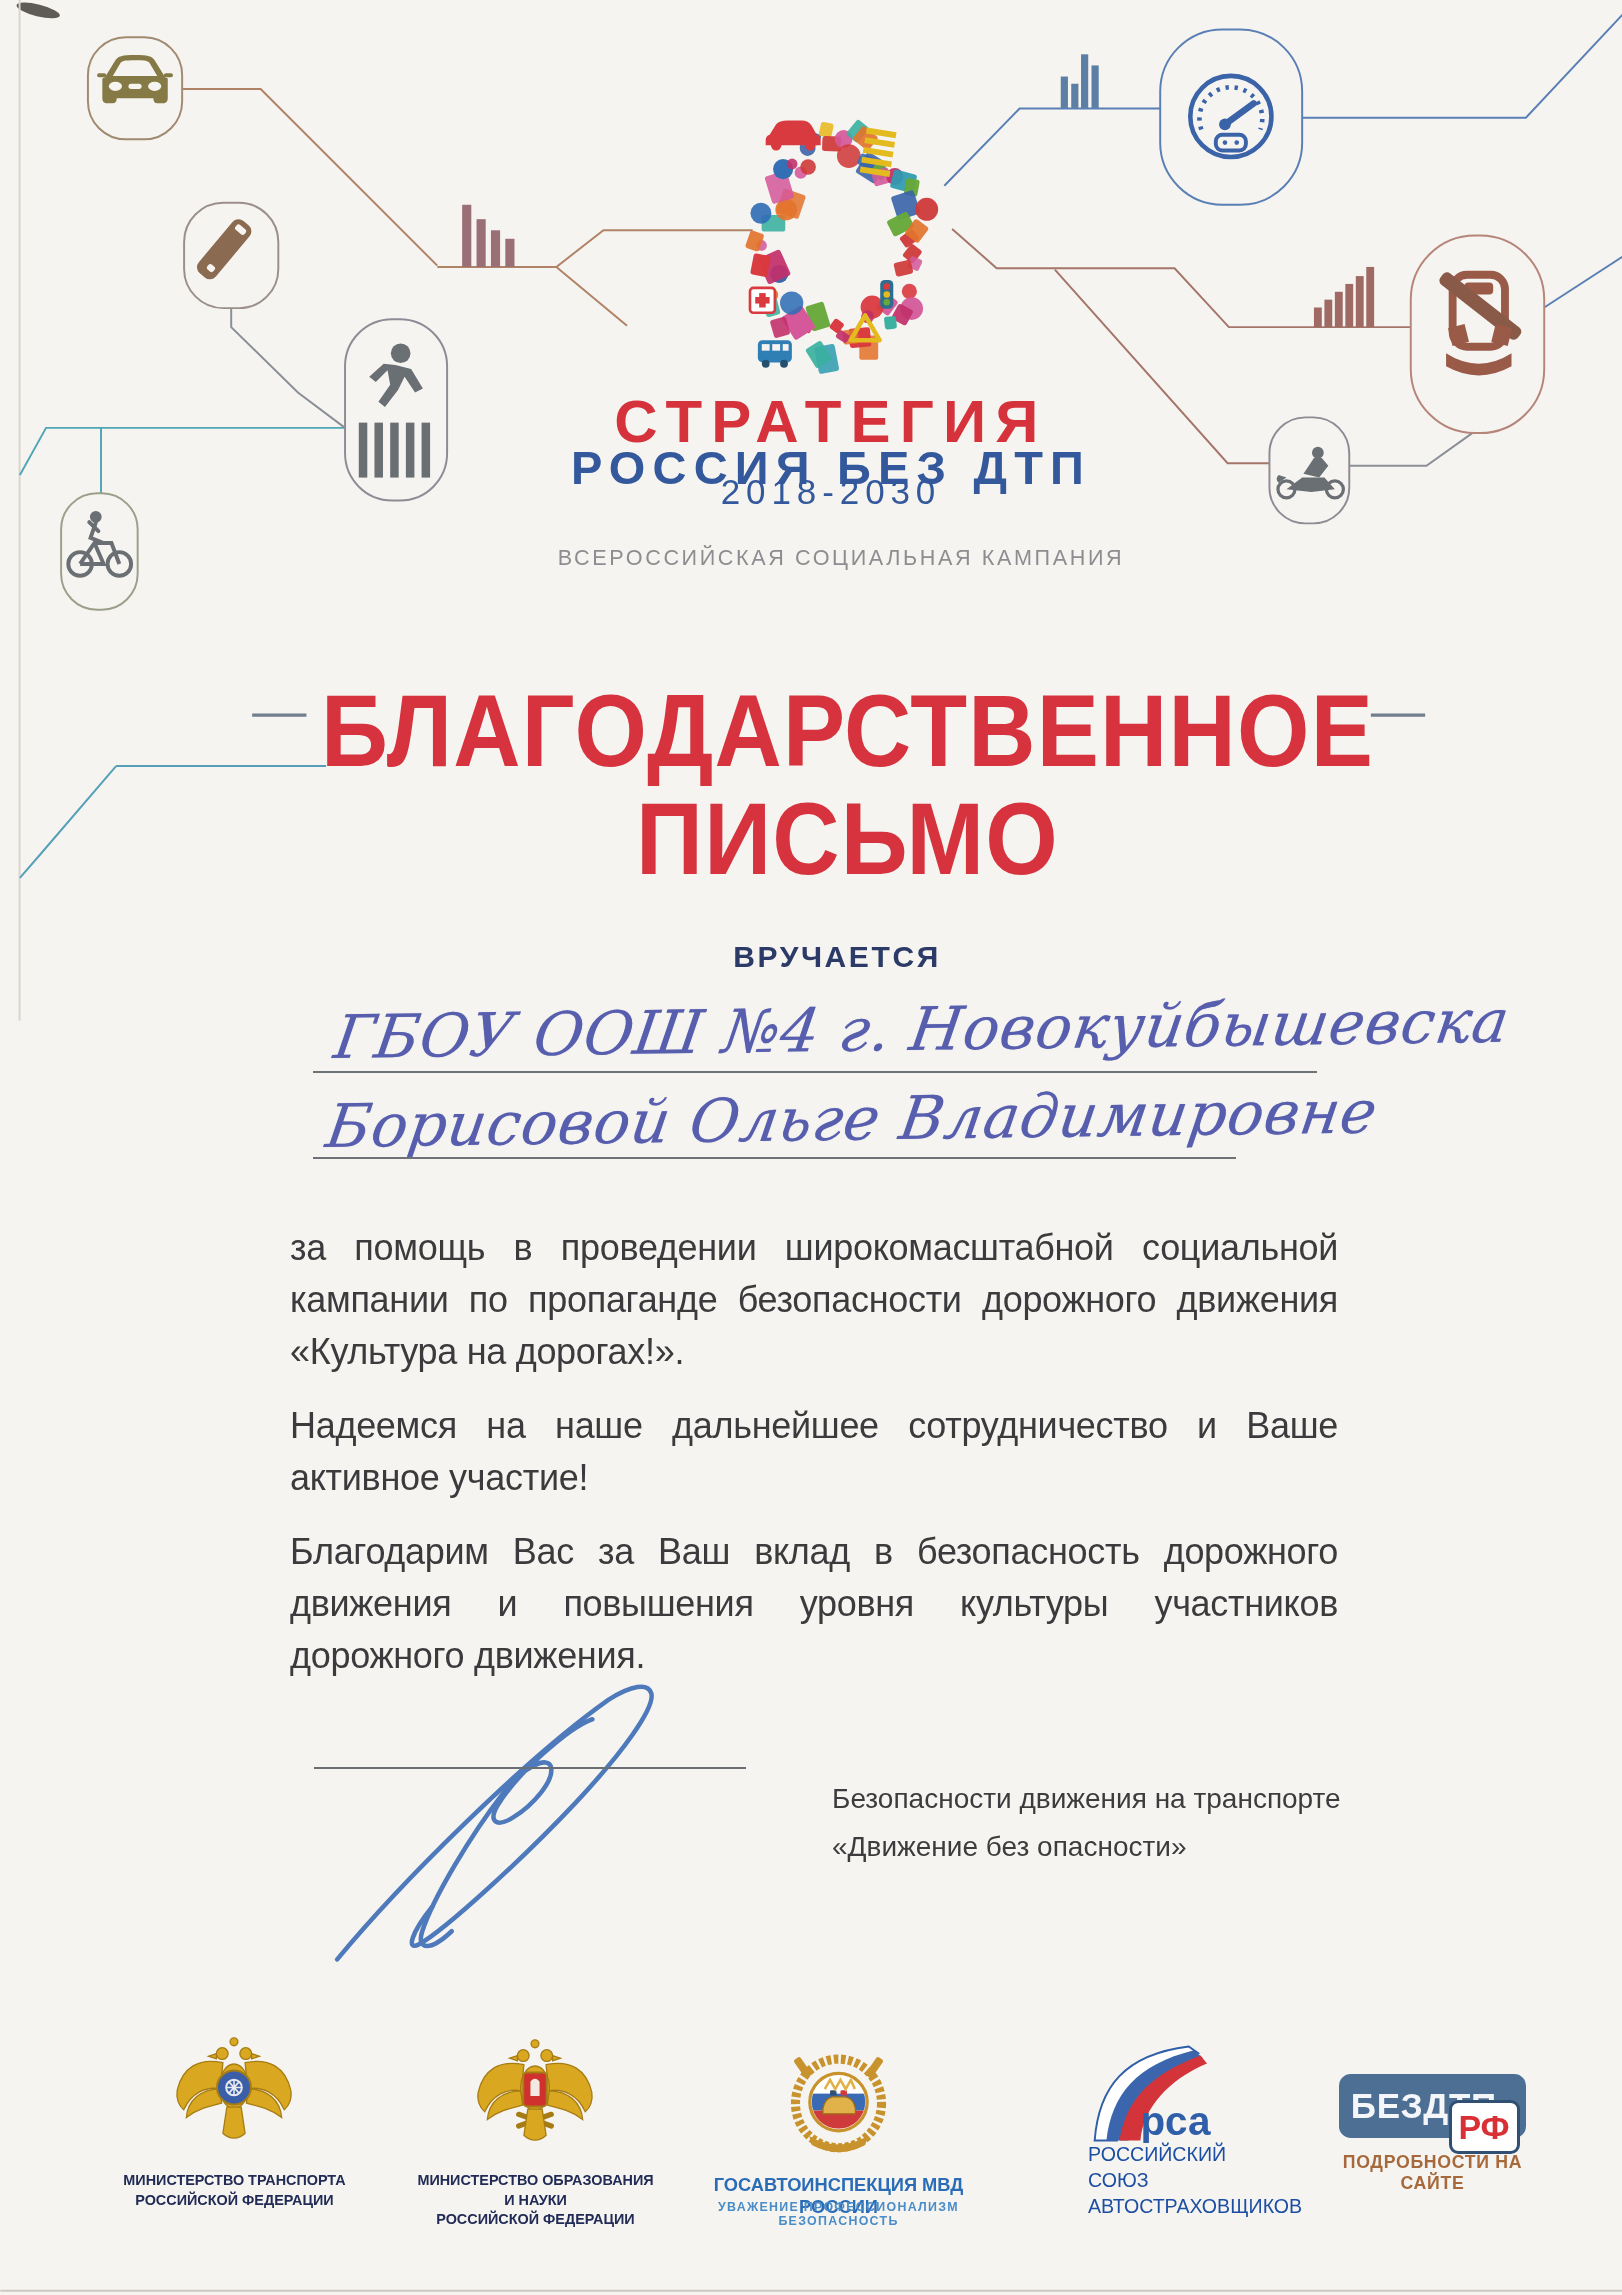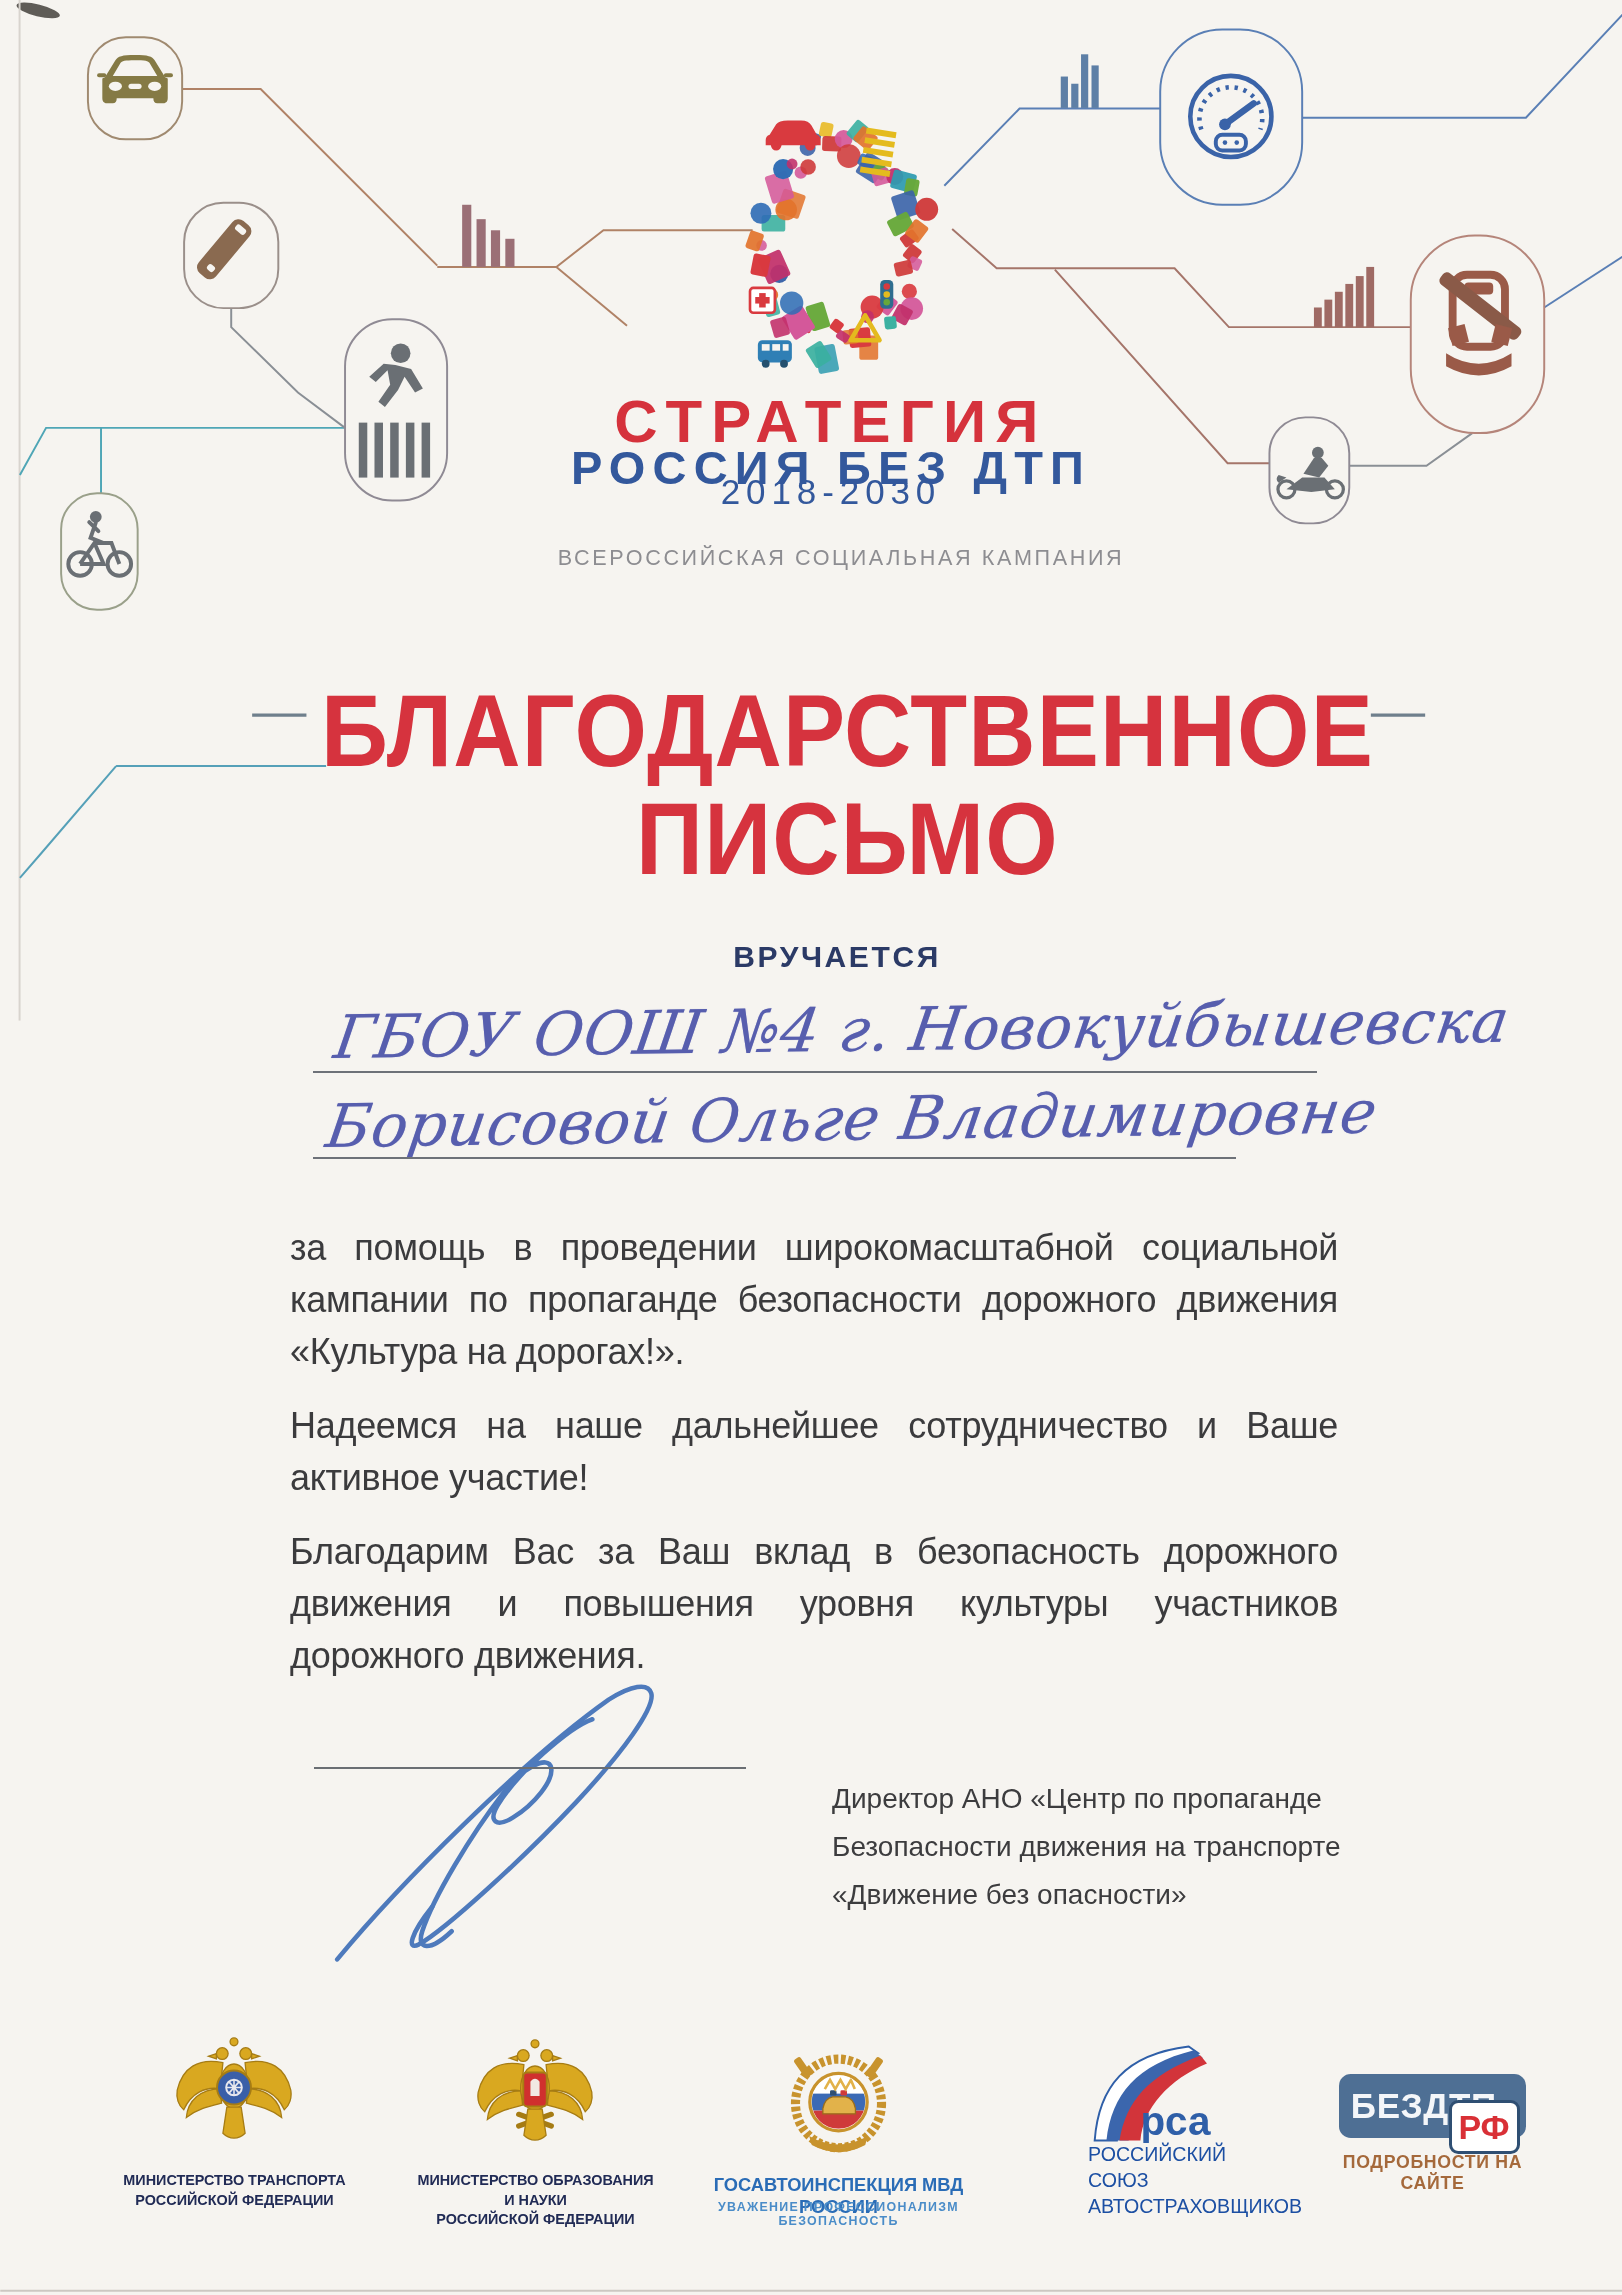--- a/index.html
+++ b/index.html
@@ -310,21 +310,20 @@
 <div class="rule rule2"></div>
 
 <div class="abs body-text">
   <p>за помощь в проведении широкомасштабной социальной кампании по пропаганде безопасности дорожного движения «Культура на дорогах!».</p>
   <p>Надеемся на наше дальнейшее сотрудничество и Ваше активное участие!</p>
   <p>Благодарим Вас за Ваш вклад в безопасность дорожного движения и повышения уровня культуры участников дорожного движения.</p>
 </div>
 
 <div class="rule sig-rule"></div>
 <div class="abs sig-block">
-  <div>Директор АНО «Центр по пропаганде</div>
   <div>Безопасности движения на транспорте</div>
   <div>«Движение без опасности»</div>
 </div>
 
 <svg class="abs" style="left:172px;top:2034px;" width="124" height="124" viewBox="0 0 190 190">
   <g fill="#d9a820" stroke="#a67c14" stroke-width="2">
     <circle cx="95" cy="12" r="6"></circle>
     <circle cx="77" cy="30" r="9"></circle>
       <circle cx="113" cy="30" r="9"></circle>
     <path d="M68,30 L56,34 L68,38 Z"></path>

